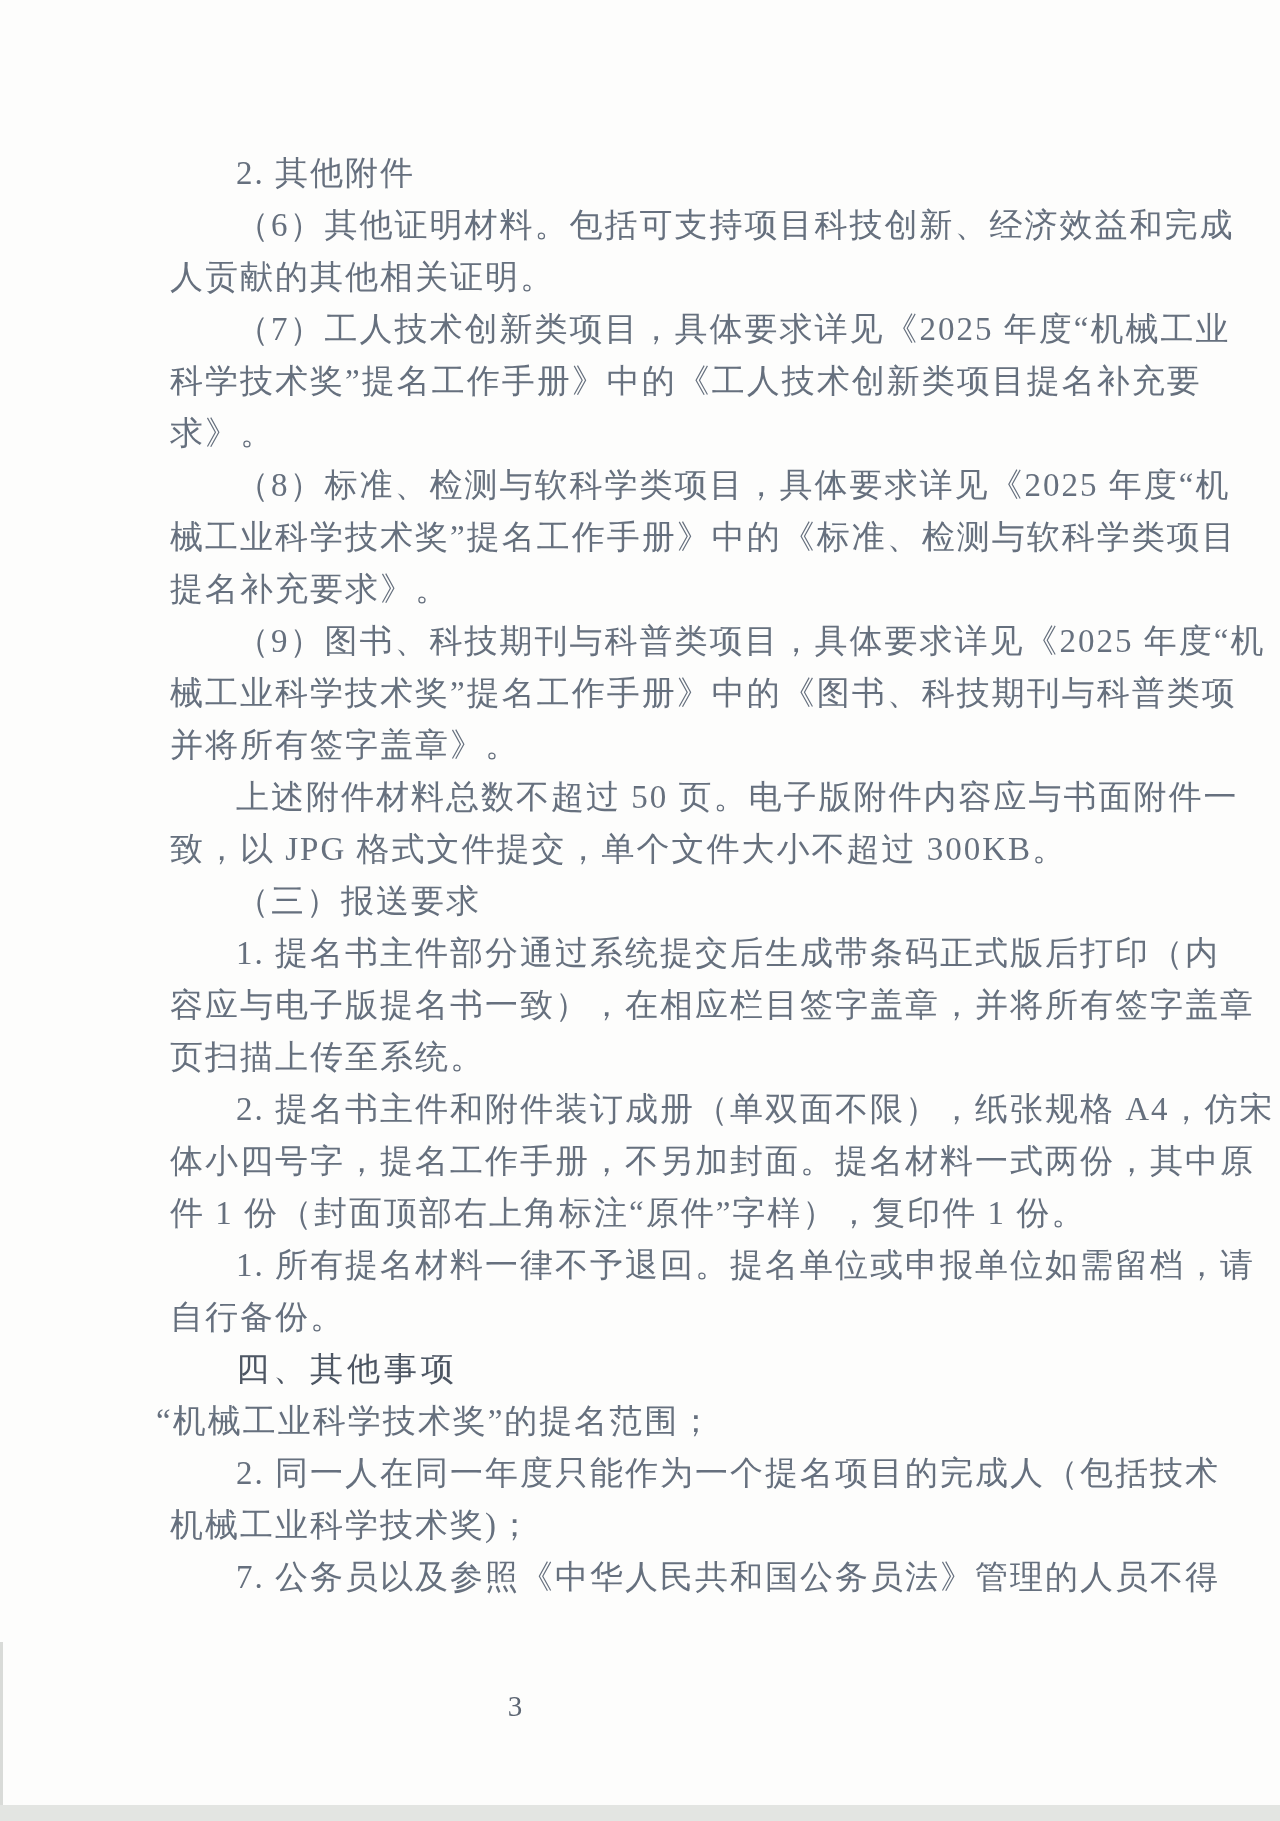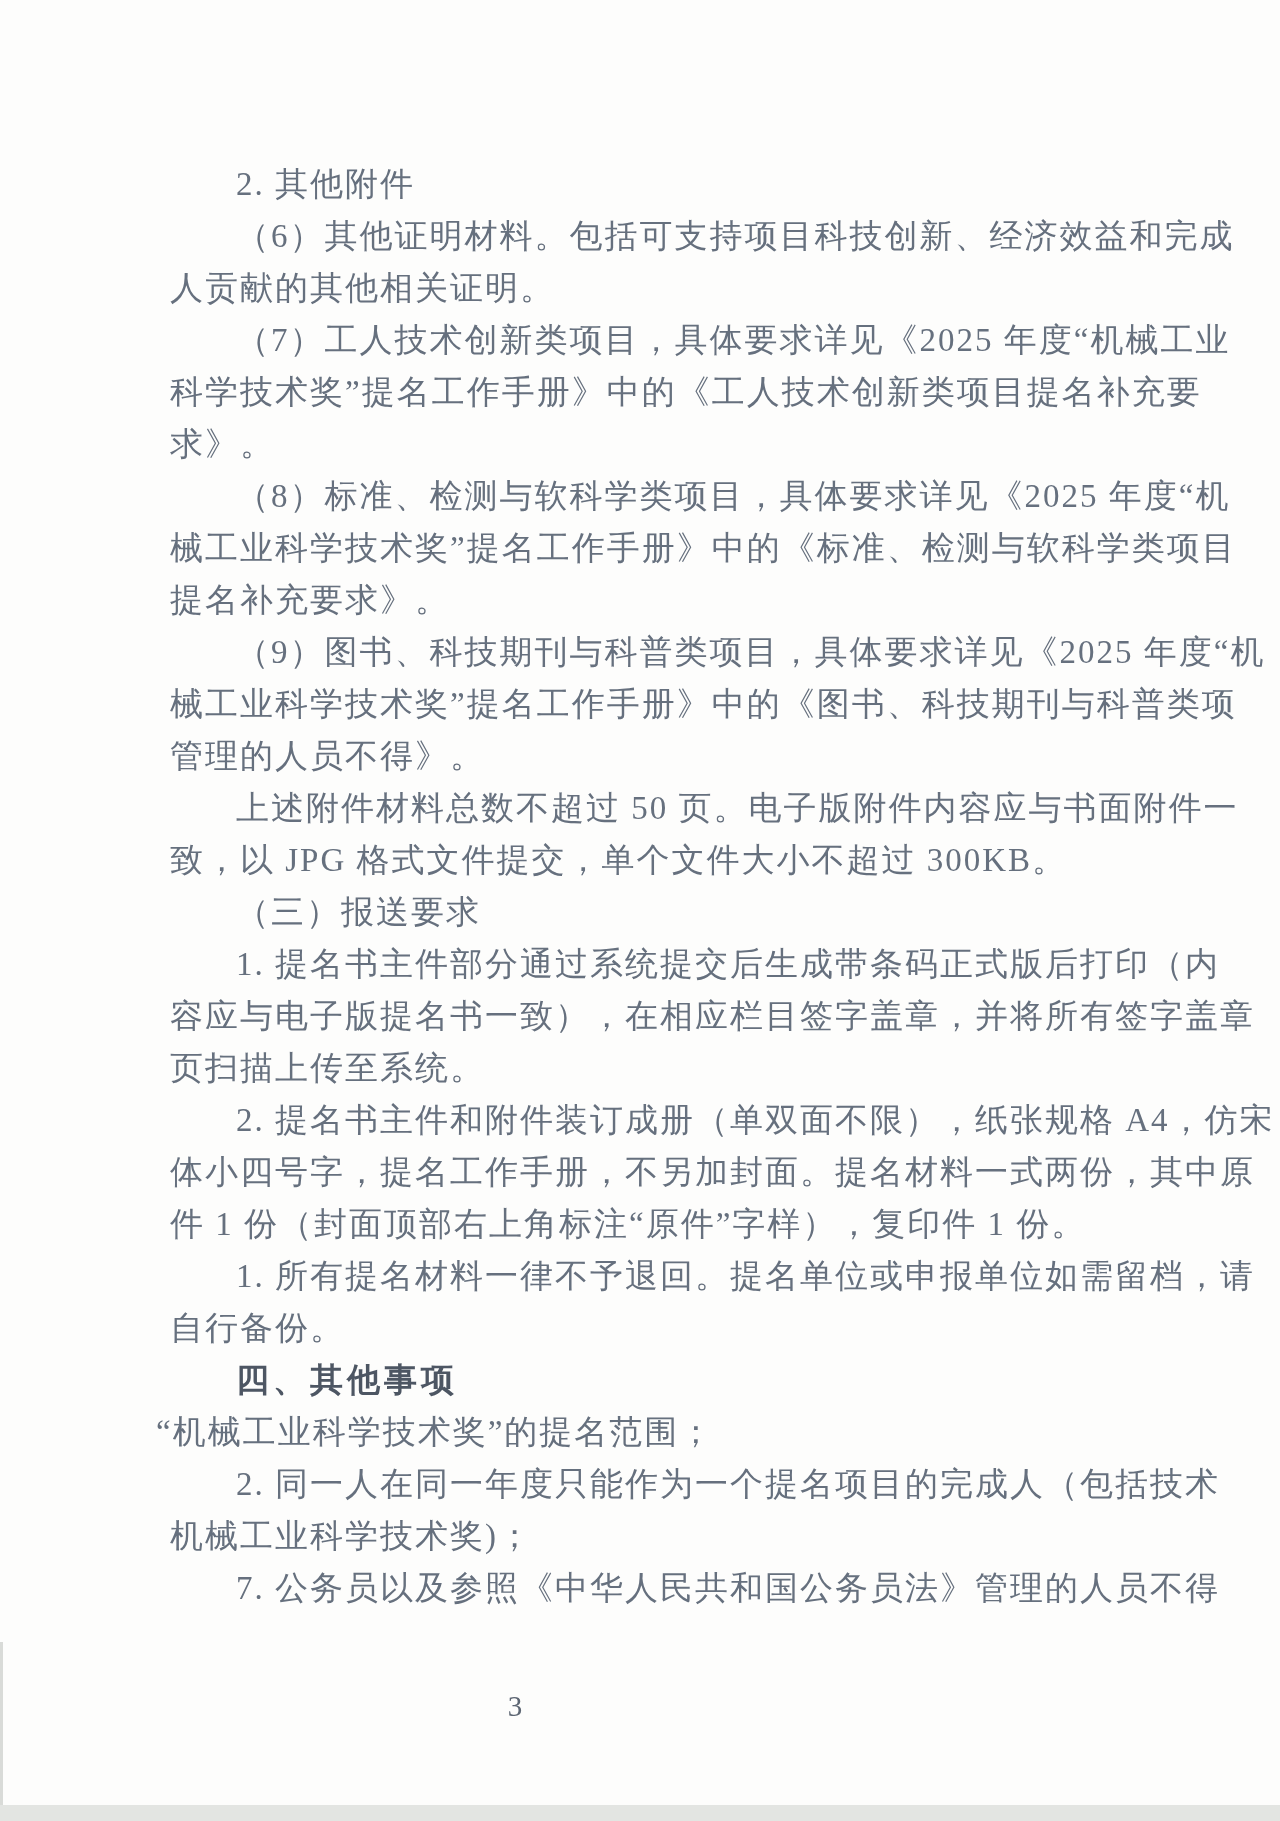--- a/index.html
+++ b/index.html
@@ -16,36 +16,36 @@
     font-family:"Liberation Serif","DejaVu Serif",serif;
   }
   .page{
     position:relative;
     width:1280px;height:1821px;
     overflow:hidden;
     background:var(--page-bg);
   }
   .doc-body{
     position:absolute;
-    left:170px;top:158px;
+    left:170px;top:147px;
     width:960px;
   }
   .line{
     height:52px;
     line-height:52px;
     font-size:33px;
     letter-spacing:2px;
     white-space:nowrap;
     color:var(--text-color);
     font-weight:400;
   }
   .line.indent{padding-left:66px;}
   .line.hang{margin-left:-14px;}
   .line.bold{
-    font-weight:bold;
+    font-weight:normal;
     color:var(--heading-color);
     font-family:"Liberation Sans","DejaVu Sans",sans-serif;
     letter-spacing:4px;
   }
   .page-number{
     position:absolute;
     left:0;top:1690px;
     width:1030px;
     text-align:center;
     font-size:29px;
@@ -73,21 +73,21 @@
       <div class="line indent">（6）其他证明材料。包括可支持项目科技创新、经济效益和完成</div>
       <div class="line">人贡献的其他相关证明。</div>
       <div class="line indent">（7）工人技术创新类项目，具体要求详见《2025 年度“机械工业</div>
       <div class="line">科学技术奖”提名工作手册》中的《工人技术创新类项目提名补充要</div>
       <div class="line">求》。</div>
       <div class="line indent">（8）标准、检测与软科学类项目，具体要求详见《2025 年度“机</div>
       <div class="line">械工业科学技术奖”提名工作手册》中的《标准、检测与软科学类项目</div>
       <div class="line">提名补充要求》。</div>
       <div class="line indent">（9）图书、科技期刊与科普类项目，具体要求详见《2025 年度“机</div>
       <div class="line">械工业科学技术奖”提名工作手册》中的《图书、科技期刊与科普类项</div>
-      <div class="line">管理的人员不得》。</div>
+      <div class="line">并将所有签字盖章》。</div>
       <div class="line indent">上述附件材料总数不超过 50 页。电子版附件内容应与书面附件一</div>
       <div class="line">致，以 JPG 格式文件提交，单个文件大小不超过 300KB。</div>
       <div class="line indent">（三）报送要求</div>
       <div class="line indent">1. 提名书主件部分通过系统提交后生成带条码正式版后打印（内</div>
       <div class="line">容应与电子版提名书一致），在相应栏目签字盖章，并将所有签字盖章</div>
       <div class="line">页扫描上传至系统。</div>
       <div class="line indent">2. 提名书主件和附件装订成册（单双面不限），纸张规格 A4，仿宋</div>
       <div class="line">体小四号字，提名工作手册，不另加封面。提名材料一式两份，其中原</div>
       <div class="line">件 1 份（封面顶部右上角标注“原件”字样），复印件 1 份。</div>
       <div class="line indent">1. 所有提名材料一律不予退回。提名单位或申报单位如需留档，请</div>

